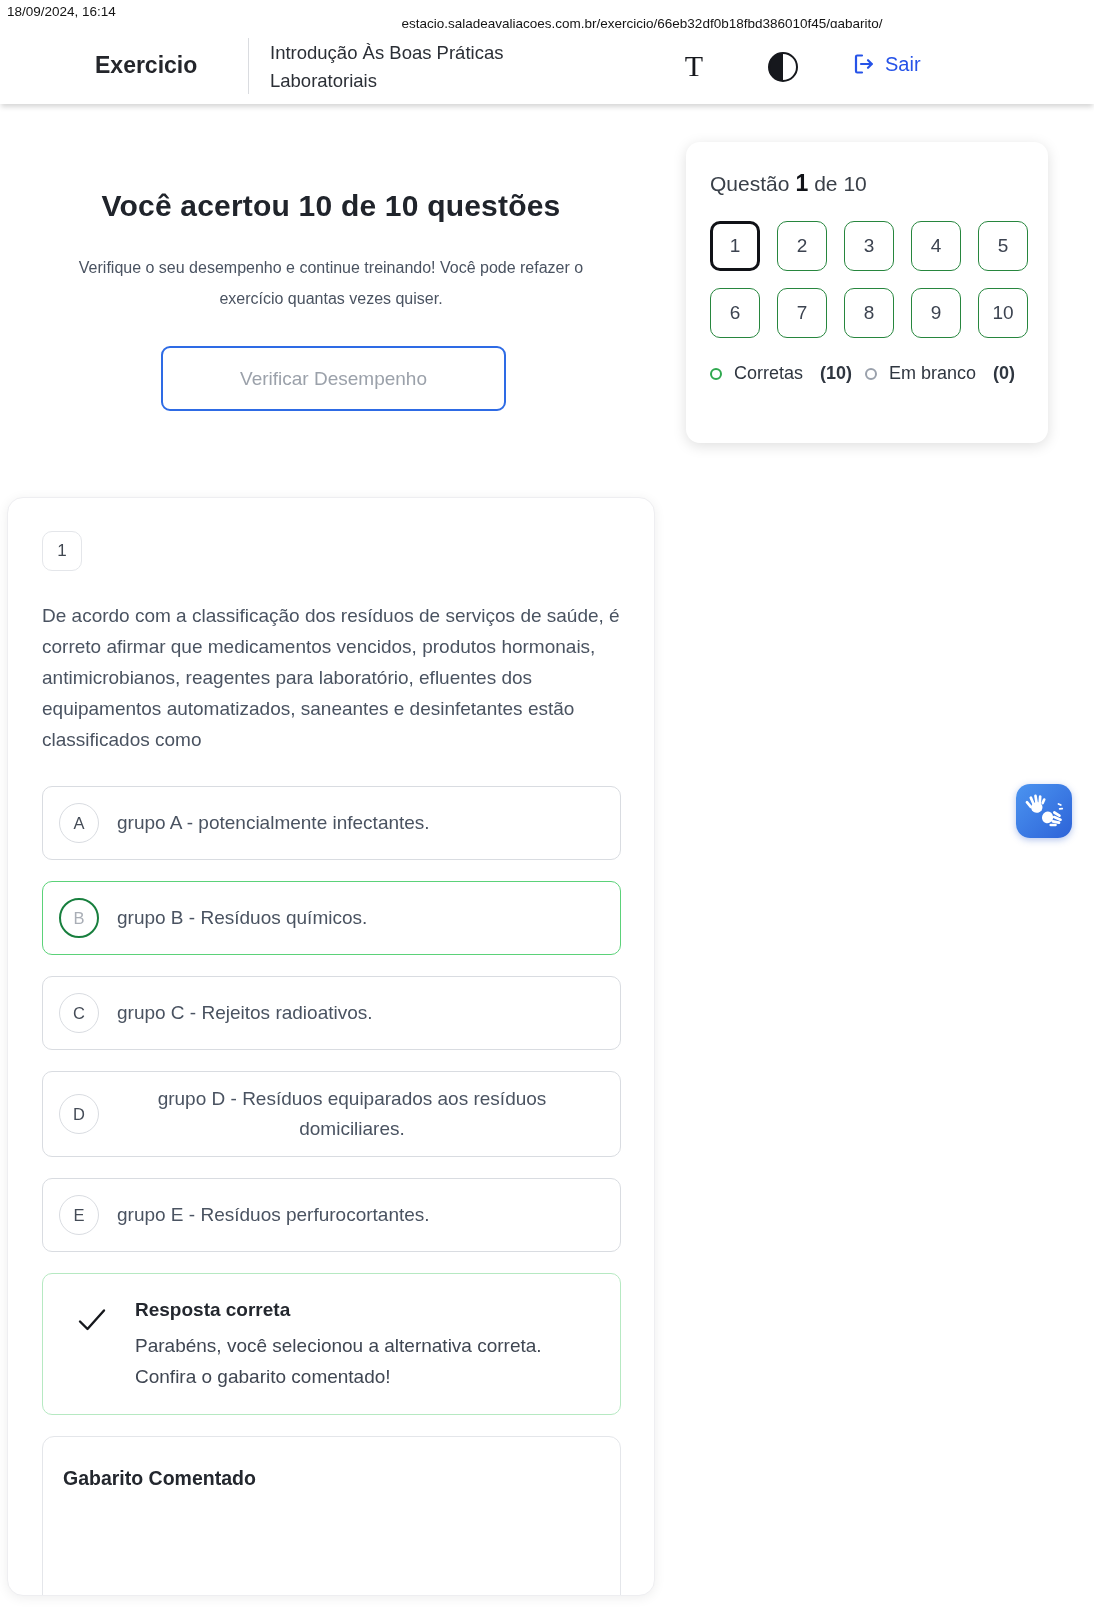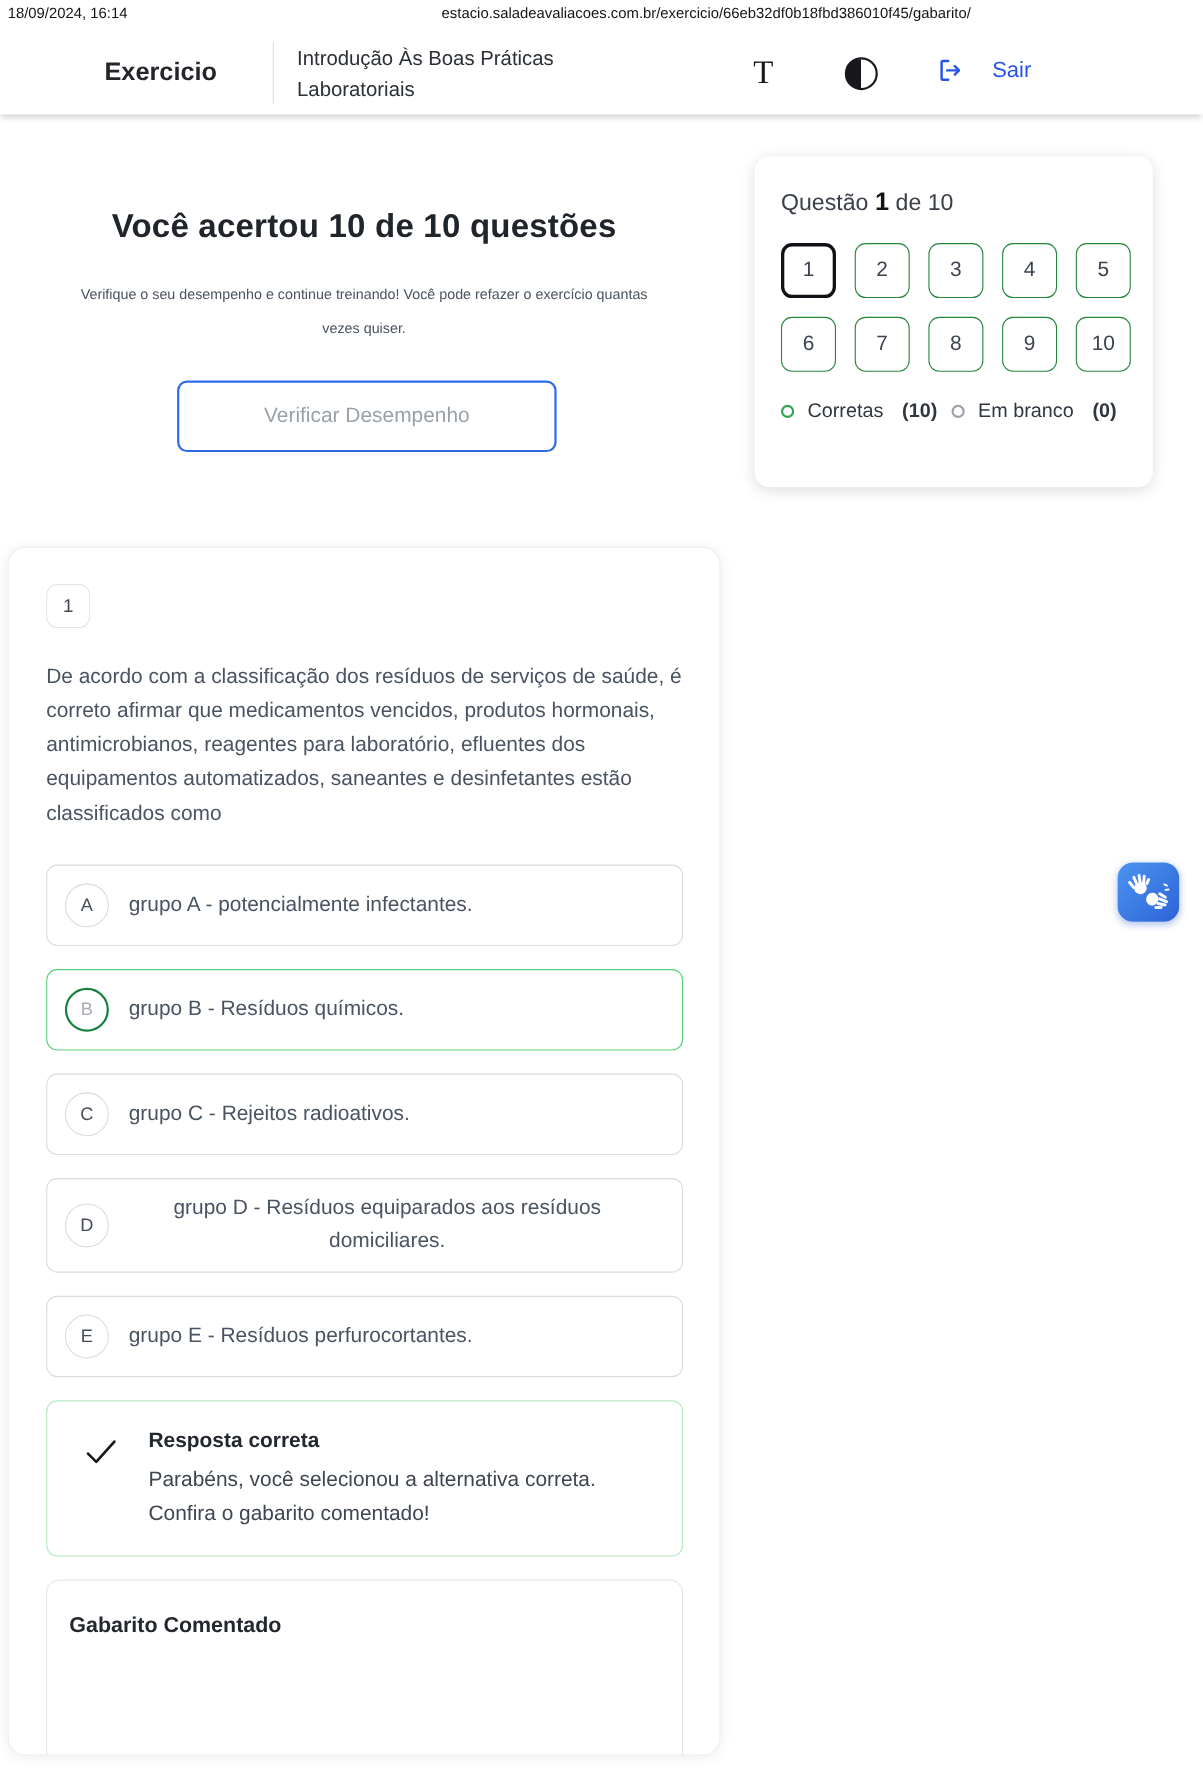--- a/index.html
+++ b/index.html
@@ -3,43 +3,43 @@
 <meta charset="utf-8">
 <style>
   * { margin:0; padding:0; box-sizing:border-box; }
   html,body { background:#fff; }
   body { font-family:"Liberation Sans", sans-serif; color:#22262c; }
   .page { position:relative; width:1094px; height:1623px; margin:0 auto; background:#fff; overflow:hidden; }
 
   
   .print-top { position:absolute; top:4px; left:0; right:0; height:20px; font-size:13.5px; color:#141414; }
   .print-top .pt-date { position:absolute; left:7px; top:0; }
-  .print-top .pt-url  { position:absolute; left:642px; top:0; transform:translateX(-50%); white-space:nowrap; }
+  .print-top .pt-url  { position:absolute; left:642px; top:12px; transform:translateX(-50%); white-space:nowrap; }
   .print-bottom { position:absolute; bottom:4px; left:0; right:0; height:20px; font-size:13.5px; color:#141414; background:#fff; }
   .print-bottom .pb-url  { position:absolute; left:7px; top:2px; }
   .print-bottom .pb-page { position:absolute; right:9px; top:2px; }
 
   
   .app-header { position:absolute; top:28px; left:0; width:100%; height:76px; background:#fff;
                 box-shadow:0 4px 5px -1px rgba(0,0,0,0.16); z-index:5; }
   .brand { position:absolute; left:95px; top:24px; font-size:23px; font-weight:700; color:#24262b; }
   .hdr-divider { position:absolute; left:248px; top:10px; width:1px; height:56px; background:#dadce0; }
   .course-title { position:absolute; left:270px; top:11px; width:290px; font-size:18.5px; line-height:28px; color:#2b2f36; }
   .icon-font { position:absolute; left:676px; top:20px; width:36px; height:36px; border:none; background:transparent;
                font-family:"Liberation Serif", serif; font-size:30px; color:#16181d; cursor:pointer; line-height:36px; text-align:center; }
   .icon-contrast { position:absolute; left:768px; top:24px; width:30px; height:30px; border-radius:50%;
                    border:2px solid #16181d; background:linear-gradient(to right,#16181d 0 50%,#ffffff 50% 100%); cursor:pointer; }
-  .logout { position:absolute; left:852px; top:24px; display:flex; align-items:center; gap:26px; border:none; background:transparent;
+  .logout { position:absolute; left:852px; top:24px; display:flex; align-items:center; gap:9px; border:none; background:transparent;
             color:#2653e8; font-size:20px; cursor:pointer; font-family:inherit; }
 
   
   .summary-title { position:absolute; top:189px; left:40px; width:582px; text-align:center;
                    font-size:30px; font-weight:700; color:#20242b; letter-spacing:0.2px; }
   .summary-sub { position:absolute; top:252px; left:71px; width:520px; text-align:center;
-                 font-size:13px; line-height:31px; color:#4a5361; }
+                 font-size:16px; line-height:31px; color:#4a5361; }
   .verify-btn { position:absolute; top:346px; left:161px; width:345px; height:65px; background:#fff;
                 border:2px solid #2e6be5; border-radius:9px; color:#9ba1aa; font-size:19px;
                 font-family:inherit; cursor:pointer; }
 
   
   .nav-card { position:absolute; top:142px; left:686px; width:362px; height:301px; background:#fff;
               border-radius:14px; box-shadow:0 3px 14px rgba(0,0,0,0.13); padding:28px 24px 0 24px; }
   .nav-title { font-size:21px; color:#3a4049; }
   .nav-title .nt-current { font-size:23px; font-weight:700; color:#111318; margin:0 6px; }
   .nav-grid { margin-top:24px; display:grid; grid-template-columns:repeat(5,50px); grid-auto-rows:50px; gap:17px; }

